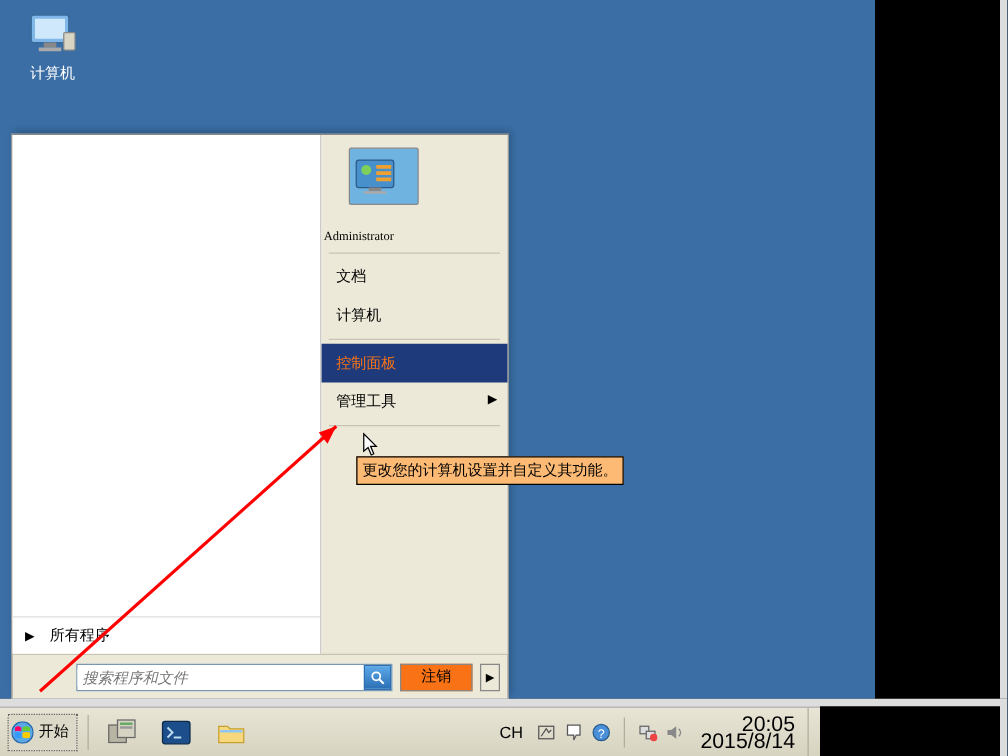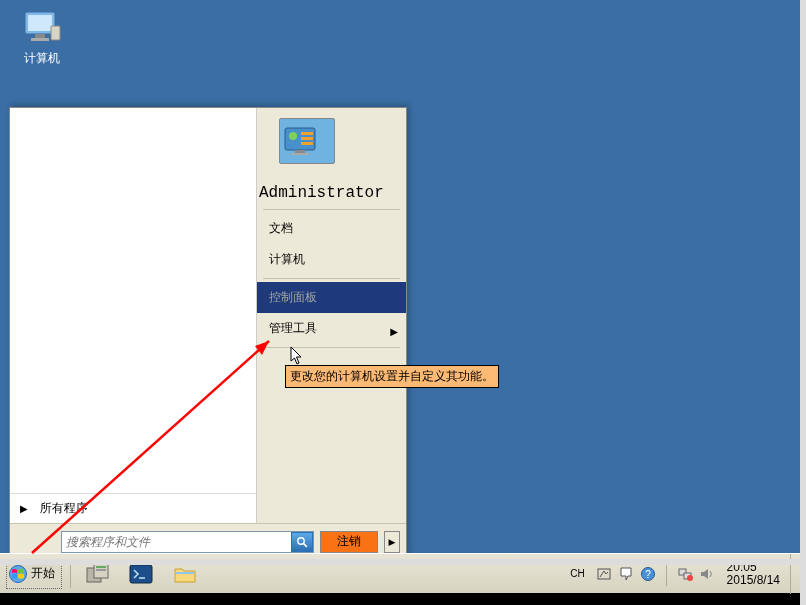--- a/index.html
+++ b/index.html
@@ -1,19 +1,19 @@
 <!DOCTYPE html>
 <html><head>
   <meta charset="utf-8">
   <style>
     * { margin: 0; padding: 0; box-sizing: border-box; font-family: "Microsoft YaHei", SimSun, sans-serif; }
     body { width: 806px; height: 605px; overflow: hidden; position: relative; background: #000; }
     
     .desktop {
-      position: absolute; top: 0; left: 0; width: 800px; height: 559px;
+      position: absolute; top: 0; left: 0; width: 700px; height: 559px;
       background: #3a6ea5;
     }
     
     .desktop-icon {
       position: absolute; top: 8px; left: 12px; width: 60px; text-align: center;
       color: #fff; font-size: 12px; cursor: pointer;
     }
     .desktop-icon .icon-img { width: 42px; height: 40px; margin: 0 auto 2px; position: relative; }
     .monitor-icon svg { width: 42px; height: 40px; }
     
@@ -26,27 +26,27 @@
     .sm-body { flex: 1; display: flex; }
     .sm-left { width: 247px; background: #fff; border-right: 1px solid #ccc; position: relative; }
     .sm-right { flex: 1; background: #ece9d8; display: flex; flex-direction: column; }
     
     .user-tile { padding: 10px 0 10px 22px; }
     .user-pic {
       width: 56px; height: 46px; background: #6fb3e0; border: 1px solid #888; border-radius: 2px;
       display: flex; align-items: center; justify-content: center; margin-bottom: 4px;
     }
     .user-pic svg { width: 48px; height: 38px; }
-    .user-name { font-family: Liberation Mono, monospace; font-size: 16px; padding: 6px 0 4px 2px; }
+    .user-name { font-family: Liberation Serif, serif; font-size: 10px; padding: 6px 0 4px 2px; }
     
     .sm-item {
       padding: 7px 8px 7px 12px; font-size: 12px; cursor: pointer;
-      display: flex; align-items: flex-end; justify-content: space-between;
-    }
-    .sm-item.selected { background: #1e3a7b; color: #a3a3a3; }
+      display: flex; align-items: flex-start; justify-content: space-between;
+    }
+    .sm-item.selected { background: #1e3a7b; color: #f97316; }
     .sm-item .arrow { font-size: 10px; }
     
     .sm-sep { height: 1px; background: #c8c4b4; margin: 3px 6px; }
     
     .tooltip {
       position: absolute; left: 285px; top: 365px;
       background: #fdba74; border: 1px solid #000; padding: 2px 4px; font-size: 12px;
       white-space: nowrap; z-index: 50;
     }
     
@@ -74,38 +74,38 @@
     .logoff-btn {
       width: 58px; height: 22px; border: 1px solid #888; background: #f97316; font-size: 12px;
       display: flex; align-items: center; justify-content: center; gap: 2px; cursor: pointer;
     }
     .logoff-caret {
       width: 16px; height: 22px; border: 1px solid #888; background: #ece9d8;
       display: flex; align-items: center; justify-content: center; font-size: 9px; cursor: pointer;
     }
     
     .taskbar {
-      position: absolute; left: 0; bottom: 12px; width: 800px; height: 40px;
+      position: absolute; left: 0; bottom: 0; width: 656px; height: 40px;
       background: linear-gradient(#e8e5d6, #d6d3c0);
       border-top: 1px solid #fff; display: flex; align-items: center;
     }
     .start-btn {
       height: 30px; margin: 0 4px 0 6px; padding: 0 6px 0 2px; border: 1px dotted #666;
       background: #dcd9c8; display: flex; align-items: center; gap: 4px; font-size: 12px; cursor: pointer;
     }
     .win-orb { width: 18px; height: 18px; }
     .tb-sep { width: 1px; height: 28px; background: #b0ad9c; margin: 0 4px; }
     .tb-icon { width: 44px; height: 30px; display: flex; align-items: center; justify-content: center; cursor: pointer; border-radius: 2px; }
     .tb-icon svg { width: 26px; height: 24px; }
     .tb-spacer { flex: 1; }
     .sys-tray { display: flex; align-items: center; gap: 6px; padding: 0 4px; }
-    .lang { font-size: 10px; padding: 2px 4px; border: 1px solid rgba(0,0,0,0); cursor: pointer; }
+    .lang { font-size: 13px; padding: 2px 4px; border: 1px solid rgba(0,0,0,0); cursor: pointer; }
     .tray-i { width: 16px; height: 16px; display: flex; align-items: center; justify-content: center; cursor: pointer; }
     .tray-i svg { width: 16px; height: 16px; }
-    .clock { font-size: 12px; line-height: 13px; padding: 0 6px; }
+    .clock { text-align: right; font-size: 17px; line-height: 13px; padding: 0 6px; }
     .show-desktop { width: 10px; height: 40px; border-left: 1px solid #b0ad9c; cursor: pointer; }
     
     .arrow-annot { position: absolute; left: 26px; top: 335px; z-index: 40; pointer-events: none; }
     
     .scroll-v { position: absolute; right: 0; top: 0; width: 6px; height: 559px; background: #ddd; }
     .scroll-h { position: absolute; left: 0; top: 559px; width: 800px; height: 6px; background: #ddd; }
     .corner { position: absolute; right:0; bottom:0; width:6px; height:46px; background:#ddd; }
   </style>
 </head>
 <body>

